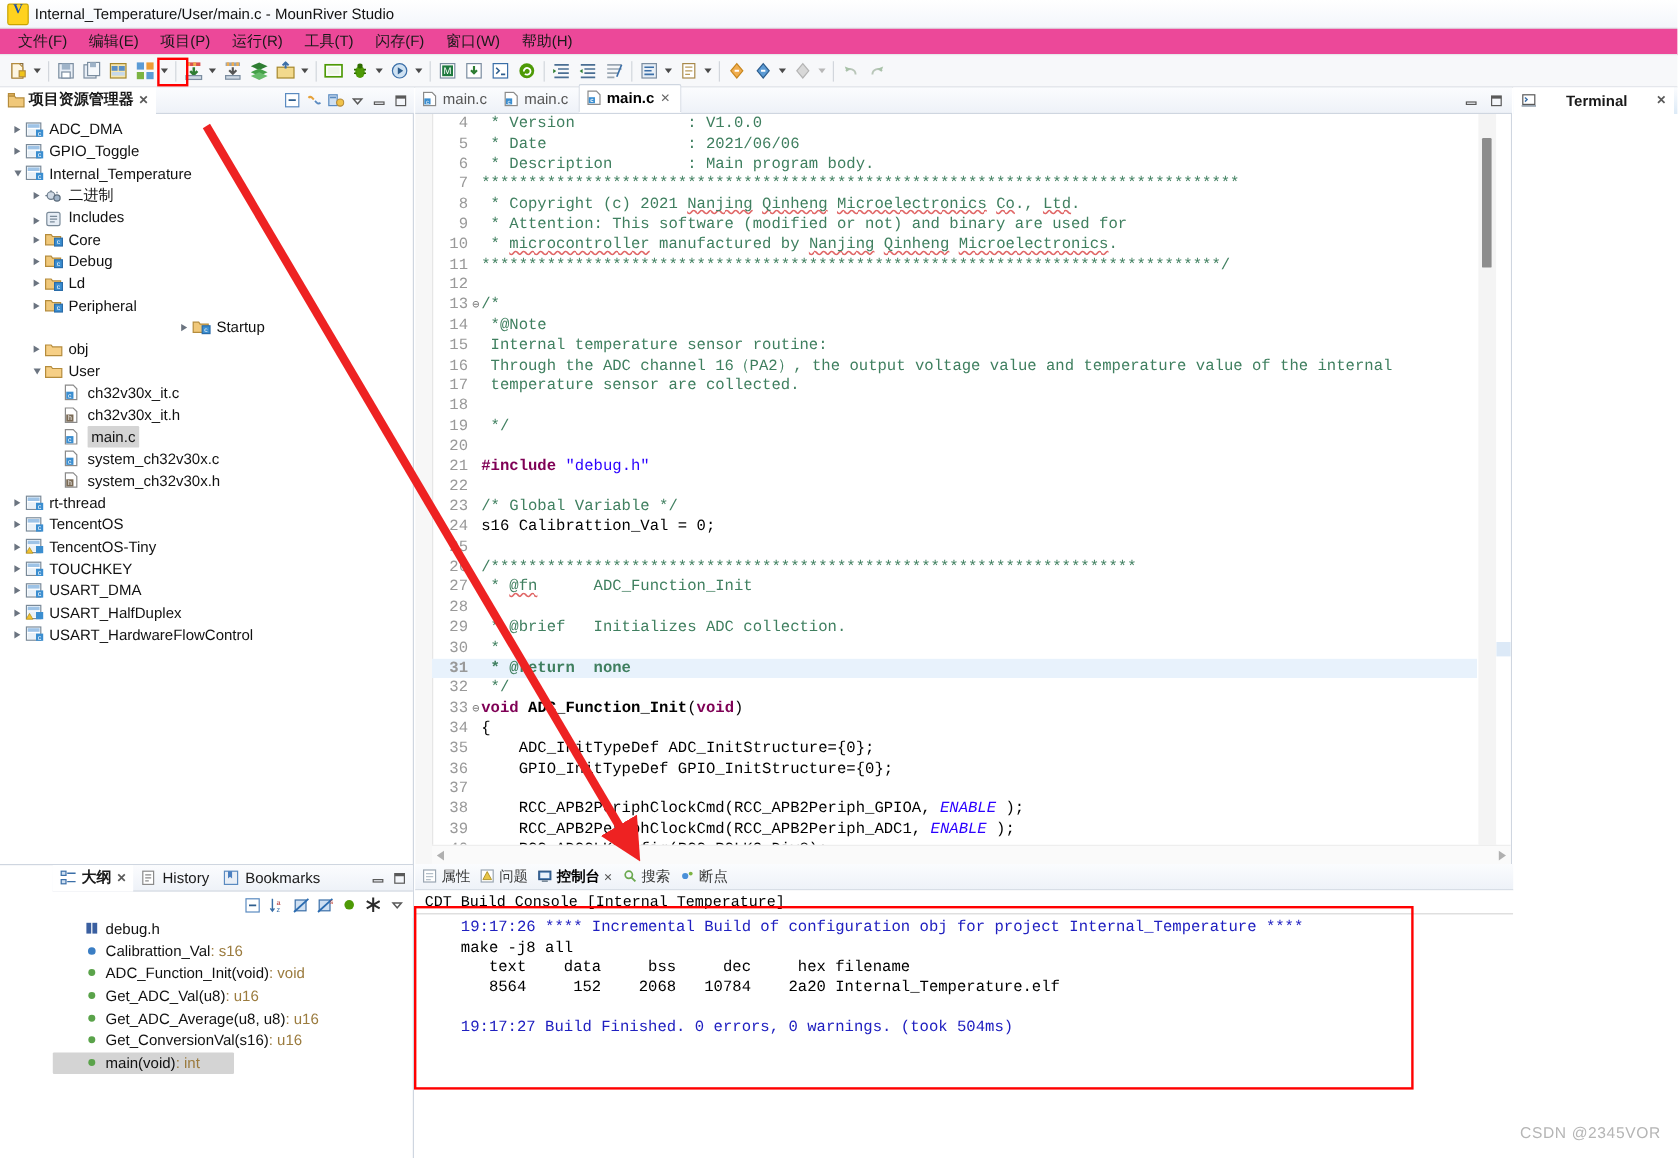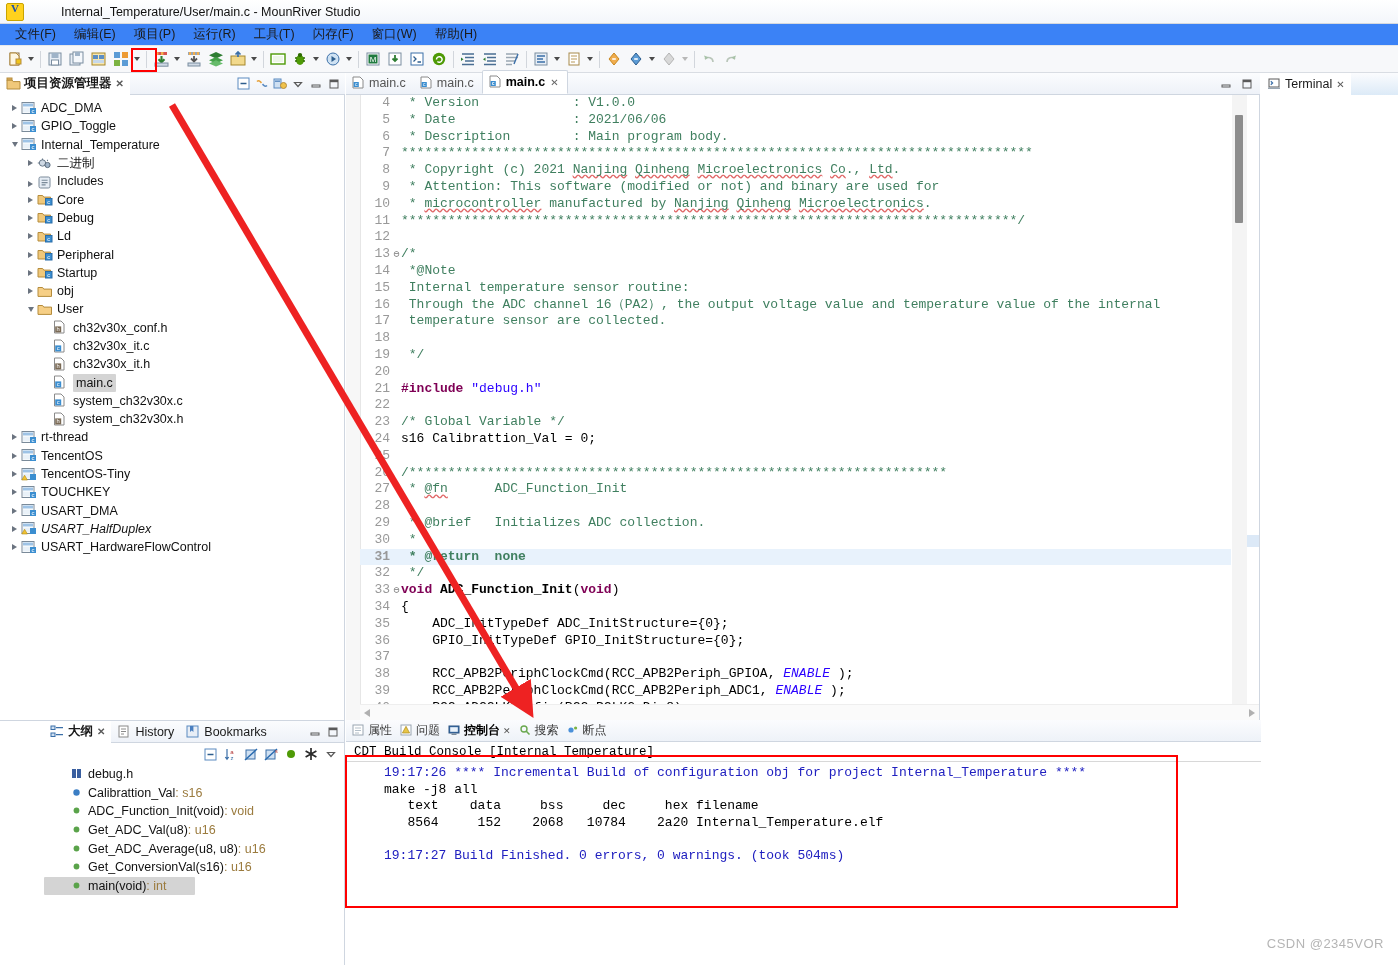--- a/index.html
+++ b/index.html
@@ -12,38 +12,37 @@
     position:relative;
     -webkit-font-smoothing:antialiased;
   }
   
   #titlebar{
     height:24px;width:100%;
     background:linear-gradient(to bottom,#ffffff,#f3f6fb);
     border-bottom:1px solid #d6d9de;
     display:flex;align-items:center;
     box-sizing:border-box;
-    gap:32px;
   }
   #titlebar .app-icon{
     width:16px;height:16px;margin:0 5px 0 6px;
     background:#ffd21e;border:1px solid #c9a400;
     border-radius:2px;position:relative;flex:0 0 auto;
   }
   #titlebar .app-icon:after{
     content:"V";position:absolute;left:0;right:0;top:-2px;
     text-align:center;font-size:11px;font-weight:bold;color:#1d4ea8;
     font-family:"Liberation Serif",serif;
   }
   #titlebar .title-text{font-size:12.5px;color:#111;}
 
   
   #menubar{
     height:22px;display:flex;align-items:center;
-    background:#3b82f6;border-bottom:1px solid #e6e8eb;
+    background:#ec4899;border-bottom:1px solid #e6e8eb;
     padding-left:6px;box-sizing:border-box;
   }
   #menubar .menu-item{
     padding:2px 9px;font-size:12.5px;color:#1a1a1a;cursor:default;
     white-space:nowrap;
   }
 
   
   #toolbar{
     height:27px;display:flex;align-items:center;
@@ -199,21 +198,21 @@
   .harrow{width:0;height:0;}
   .harrow.left{border-top:4.5px solid transparent;border-bottom:4.5px solid transparent;border-right:6px solid #b0b0b0;}
   .harrow.right{border-top:4.5px solid transparent;border-bottom:4.5px solid transparent;border-left:6px solid #b0b0b0;}
 
   
   #terminal-col{position:absolute;right:0;top:0;width:137px;bottom:0;background:#ffffff;}
   #terminal-tabbar{
     height:22px;background:linear-gradient(to bottom,#fbfcfe,#dceaf7);
     display:flex;align-items:center;box-sizing:border-box;
   }
-  #terminal-tabbar .view-tab{background:#ffffff;font-weight:normal;}
+  #terminal-tabbar .view-tab{background:#ffffff;font-weight:bold;gap:20px;}
 
   
   #console-panel{position:absolute;left:346px;top:647px;right:137px;bottom:0;background:#ffffff;}
   #console-tabbar{
     height:22px;display:flex;align-items:center;
     background:linear-gradient(to bottom,#fbfcfe,#eef2f8);
     border-bottom:1px solid #cfd6e0;box-sizing:border-box;padding-left:2px;
   }
   .ctab{display:flex;align-items:center;height:22px;padding:0 4px;font-size:12px;color:#3a3a3a;white-space:nowrap;}
   .ctab.active{font-weight:bold;color:#000;}
@@ -602,21 +601,21 @@
           </div>
           <div class="trow" style="padding-left: 24px;">
             <span class="twist closed"></span>
             <span class="ticon"><svg width="16" height="15" viewBox="0 0 16 15">
                 <path d="M1 3.5h4.6l1.2 1.6H13.5V12H1z" fill="#f0c87a" stroke="#b58c3c"></path>
                 <rect x="8.5" y="6.5" width="6.5" height="6.5" fill="#3b8ed0" stroke="#2a6ca8"></rect>
                 <text x="11.7" y="11.7" font-size="5.6" fill="#fff" text-anchor="middle" font-family="sans-serif">c</text>
               </svg></span>
             <span class="tlabel">Peripheral</span>
           </div>
-          <div class="trow" style="padding-left: 24px;">
+          <div class="trow" style="padding-left: 24px; justify-content: center;">
             <span class="twist closed"></span>
             <span class="ticon"><svg width="16" height="15" viewBox="0 0 16 15">
                 <path d="M1 3.5h4.6l1.2 1.6H13.5V12H1z" fill="#f0c87a" stroke="#b58c3c"></path>
                 <rect x="8.5" y="6.5" width="6.5" height="6.5" fill="#3b8ed0" stroke="#2a6ca8"></rect>
                 <text x="11.7" y="11.7" font-size="5.6" fill="#fff" text-anchor="middle" font-family="sans-serif">c</text>
               </svg></span>
             <span class="tlabel">Startup</span>
           </div>
           <div class="trow" style="padding-left: 24px;">
             <span class="twist closed"></span>
@@ -624,73 +623,64 @@
                 <path d="M1 3.5h4.6l1.2 1.6H14.5V12.4H1z" fill="#f6cf86" stroke="#b58c3c"></path>
               </svg></span>
             <span class="tlabel">obj</span>
           </div>
           <div class="trow" style="padding-left: 24px;">
             <span class="twist open"></span>
             <span class="ticon"><svg width="16" height="15" viewBox="0 0 16 15">
                 <path d="M1 3.5h4.6l1.2 1.6H14.5V12.4H1z" fill="#f6cf86" stroke="#b58c3c"></path>
               </svg></span>
             <span class="tlabel">User</span>
+          </div>
+          <div class="trow" style="padding-left: 40px;">
+            <span class="twist none"></span>
+            <span class="ticon"><svg width="14" height="14" viewBox="0 0 14 14">
+                <path d="M1.5 1h6.5l3 3v9h-9.5z" fill="#fff" stroke="#8a8a8a"></path>
+                <rect x="2.2" y="6.4" width="6" height="6" fill="#3b8ed0"></rect>
+                <text x="5.2" y="11.3" font-size="5.8" fill="#fff" text-anchor="middle" font-family="sans-serif">c</text>
+              </svg></span>
+            <span class="tlabel">ch32v30x_it.c</span>
           </div>
           <div class="trow" style="padding-left: 40px;">
             <span class="twist none"></span>
             <span class="ticon"><svg width="14" height="14" viewBox="0 0 14 14">
                 <path d="M1.5 1h6.5l3 3v9h-9.5z" fill="#fff" stroke="#8a8a8a"></path>
                 <rect x="2.2" y="6.4" width="6" height="6" fill="#7a6a55"></rect>
                 <text x="5.2" y="11.3" font-size="5.8" fill="#fff" text-anchor="middle" font-family="sans-serif">h</text>
               </svg></span>
-            <span class="tlabel">ch32v30x_conf.h</span>
+            <span class="tlabel">ch32v30x_it.h</span>
+          </div>
+          <div class="trow sel" style="padding-left: 40px;">
+            <span class="twist none"></span>
+            <span class="ticon"><svg width="14" height="14" viewBox="0 0 14 14">
+                <path d="M1.5 1h6.5l3 3v9h-9.5z" fill="#fff" stroke="#8a8a8a"></path>
+                <rect x="2.2" y="6.4" width="6" height="6" fill="#3b8ed0"></rect>
+                <text x="5.2" y="11.3" font-size="5.8" fill="#fff" text-anchor="middle" font-family="sans-serif">c</text>
+              </svg></span>
+            <span class="tlabel">main.c</span>
           </div>
           <div class="trow" style="padding-left: 40px;">
             <span class="twist none"></span>
             <span class="ticon"><svg width="14" height="14" viewBox="0 0 14 14">
                 <path d="M1.5 1h6.5l3 3v9h-9.5z" fill="#fff" stroke="#8a8a8a"></path>
                 <rect x="2.2" y="6.4" width="6" height="6" fill="#3b8ed0"></rect>
                 <text x="5.2" y="11.3" font-size="5.8" fill="#fff" text-anchor="middle" font-family="sans-serif">c</text>
               </svg></span>
-            <span class="tlabel">ch32v30x_it.c</span>
+            <span class="tlabel">system_ch32v30x.c</span>
           </div>
           <div class="trow" style="padding-left: 40px;">
             <span class="twist none"></span>
             <span class="ticon"><svg width="14" height="14" viewBox="0 0 14 14">
                 <path d="M1.5 1h6.5l3 3v9h-9.5z" fill="#fff" stroke="#8a8a8a"></path>
                 <rect x="2.2" y="6.4" width="6" height="6" fill="#7a6a55"></rect>
                 <text x="5.2" y="11.3" font-size="5.8" fill="#fff" text-anchor="middle" font-family="sans-serif">h</text>
               </svg></span>
-            <span class="tlabel">ch32v30x_it.h</span>
-          </div>
-          <div class="trow sel" style="padding-left: 40px;">
-            <span class="twist none"></span>
-            <span class="ticon"><svg width="14" height="14" viewBox="0 0 14 14">
-                <path d="M1.5 1h6.5l3 3v9h-9.5z" fill="#fff" stroke="#8a8a8a"></path>
-                <rect x="2.2" y="6.4" width="6" height="6" fill="#3b8ed0"></rect>
-                <text x="5.2" y="11.3" font-size="5.8" fill="#fff" text-anchor="middle" font-family="sans-serif">c</text>
-              </svg></span>
-            <span class="tlabel">main.c</span>
-          </div>
-          <div class="trow" style="padding-left: 40px;">
-            <span class="twist none"></span>
-            <span class="ticon"><svg width="14" height="14" viewBox="0 0 14 14">
-                <path d="M1.5 1h6.5l3 3v9h-9.5z" fill="#fff" stroke="#8a8a8a"></path>
-                <rect x="2.2" y="6.4" width="6" height="6" fill="#3b8ed0"></rect>
-                <text x="5.2" y="11.3" font-size="5.8" fill="#fff" text-anchor="middle" font-family="sans-serif">c</text>
-              </svg></span>
-            <span class="tlabel">system_ch32v30x.c</span>
-          </div>
-          <div class="trow" style="padding-left: 40px;">
-            <span class="twist none"></span>
-            <span class="ticon"><svg width="14" height="14" viewBox="0 0 14 14">
-                <path d="M1.5 1h6.5l3 3v9h-9.5z" fill="#fff" stroke="#8a8a8a"></path>
-                <rect x="2.2" y="6.4" width="6" height="6" fill="#7a6a55"></rect>
-                <text x="5.2" y="11.3" font-size="5.8" fill="#fff" text-anchor="middle" font-family="sans-serif">h</text>
-              </svg></span>
             <span class="tlabel">system_ch32v30x.h</span>
           </div>
           <div class="trow" style="padding-left: 8px;">
             <span class="twist closed"></span>
             <span class="ticon"><svg width="16" height="15" viewBox="0 0 16 15">
                 <rect x="1" y="1.5" width="12" height="11" fill="#fff" stroke="#7a8a99"></rect>
                 <rect x="2" y="2.5" width="10" height="3" fill="#9ec3e6"></rect>
                 <rect x="2" y="6.5" width="10" height="5" fill="#e9f1f8"></rect>
                 <rect x="9" y="7" width="6" height="6" fill="#3b8ed0"></rect>
                 <text x="12" y="12" font-size="6" fill="#fff" text-anchor="middle" font-family="sans-serif">c</text>
@@ -734,21 +724,21 @@
             <span class="twist closed"></span>
             <span class="ticon"><svg width="16" height="15" viewBox="0 0 16 15">
                 <rect x="1" y="1.5" width="12" height="11" fill="#fff" stroke="#7a8a99"></rect>
                 <rect x="2" y="2.5" width="10" height="3" fill="#9ec3e6"></rect>
                 <rect x="2" y="6.5" width="10" height="5" fill="#e9f1f8"></rect>
                 <rect x="9" y="7" width="6" height="6" fill="#3b8ed0"></rect>
                 <text x="12" y="12" font-size="6" fill="#fff" text-anchor="middle" font-family="sans-serif">c</text>
               </svg></span>
             <span class="tlabel">USART_DMA</span>
           </div>
-          <div class="trow" style="padding-left: 8px; font-style: italic;">
+          <div class="trow" style="padding-left: 8px;">
             <span class="twist closed"></span>
             <span class="ticon"><svg width="16" height="15" viewBox="0 0 16 15">
                 <rect x="1" y="1.5" width="12" height="11" fill="#fff" stroke="#7a8a99"></rect>
                 <rect x="2" y="2.5" width="10" height="3" fill="#9ec3e6"></rect>
                 <rect x="2" y="6.5" width="10" height="5" fill="#e9f1f8"></rect>
                 <rect x="9" y="7" width="6" height="6" fill="#3b8ed0"></rect>
                 <path d="M3.6 8.2 6.4 13H0.8z" fill="#f2c230" stroke="#b08c14" stroke-width=".6"></path>
               </svg></span>
             <span class="tlabel">USART_HalfDuplex</span>
           </div>

